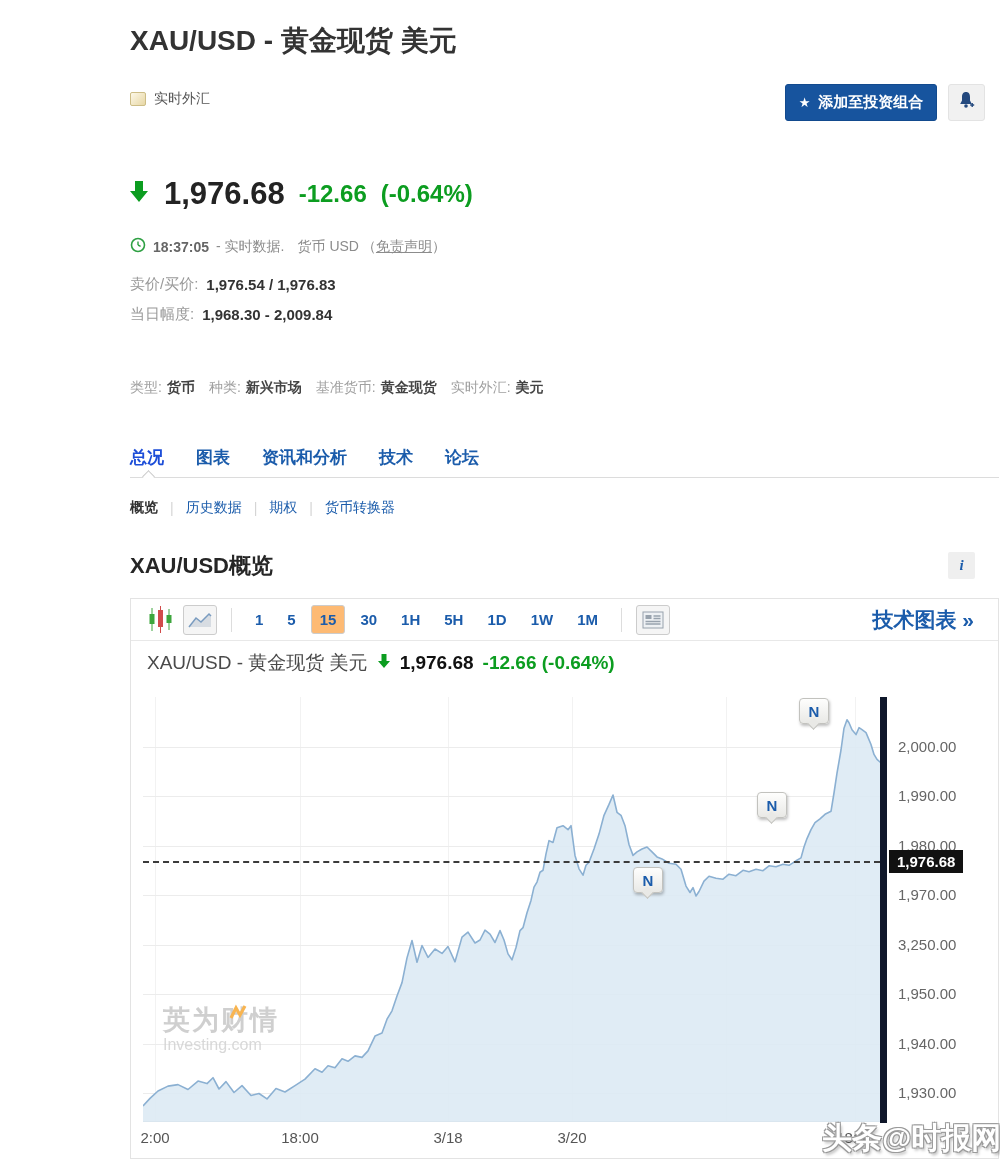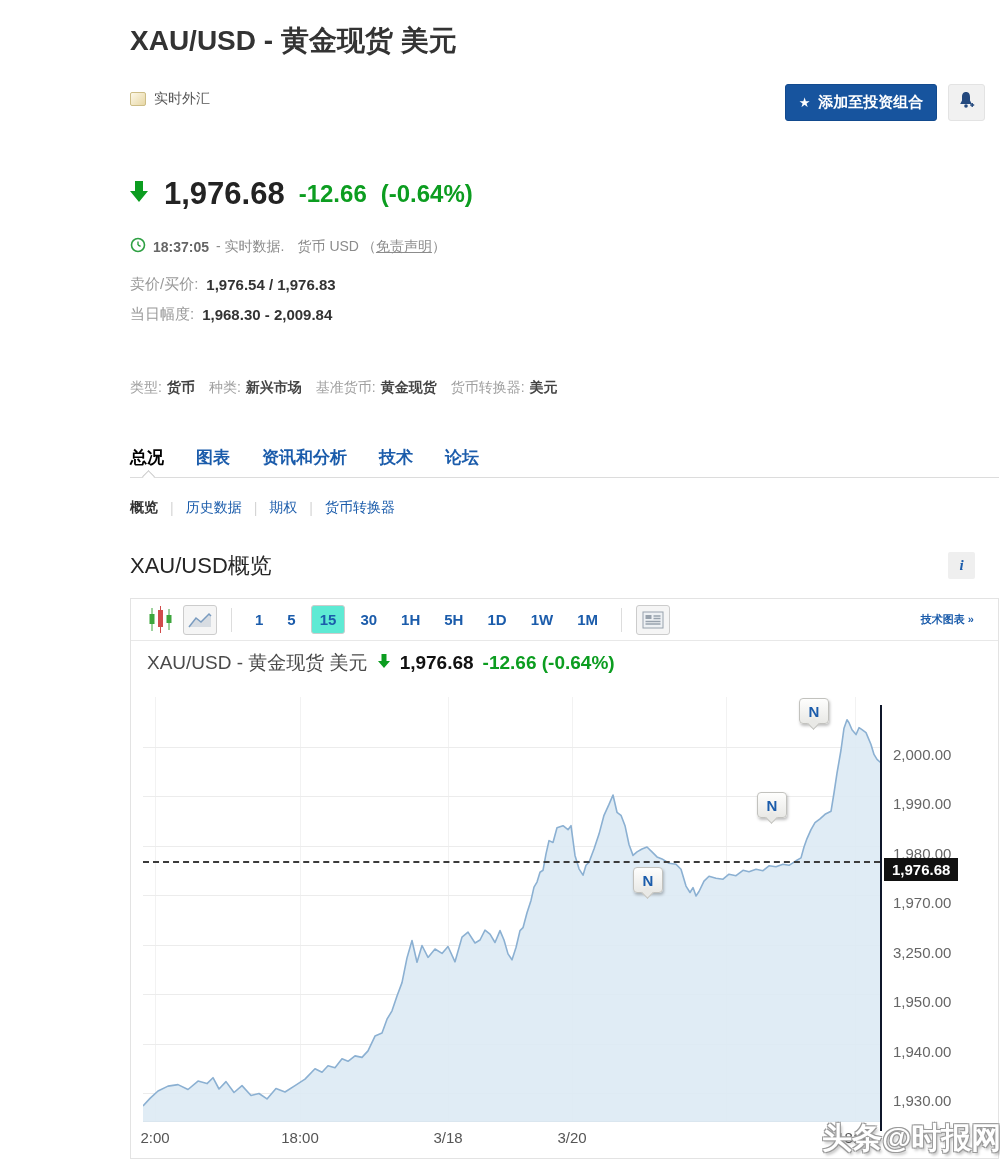--- a/index.html
+++ b/index.html
@@ -31,56 +31,56 @@
   .stats .lab { color:#999; margin-right:8px; }
   .stats .val { color:#333; font-weight:bold; }
 
   .meta-row { left:130px; top:379px; font-size:14px; display:flex; gap:14px; }
   .meta-row .lab { color:#a0a0a0; margin-right:5px; }
   .meta-row .val { color:#444; font-weight:bold; }
 
   
   .tabs { left:130px; top:446px; display:flex; gap:32px; font-size:17px; font-weight:bold; }
   .tabs .tab { color:#1b5cab; cursor:pointer; }
-  .tabs .tab.active { color:#000000; }
+  .tabs .tab.active { color:#1d4ed8; }
   .tab-line { left:130px; top:477px; width:869px; height:1px; background:#dcdcdc; }
   .tab-caret { position:absolute; left:14px; top:-5px; width:9px; height:9px; background:#fff;
     border-left:1px solid #c9c9c9; border-top:1px solid #c9c9c9; transform:rotate(45deg); }
   .subtabs { left:130px; top:499px; display:flex; align-items:center; font-size:14px; }
   .subtabs .sep { color:#d5d5d5; margin:0 12px; }
   .subtabs .sub { color:#1b5cab; cursor:pointer; }
   .subtabs .sub.active { color:#333; font-weight:bold; }
 
-  .overview-title { left:130px; top:551px; font-size:22px; font-weight:normal; color:#262626; }
+  .overview-title { left:130px; top:551px; font-size:22px; font-weight:bold; color:#262626; }
   .info-btn { left:948px; top:552px; width:27px; height:27px; background:#efefef; border-radius:2px;
     display:flex; align-items:center; justify-content:center; color:#1b5cab;
     font-family:"Liberation Serif",serif; font-style:italic; font-weight:bold; font-size:15px; cursor:pointer; }
 
   
   .widget { left:130px; top:598px; width:869px; height:561px; border:1px solid #e3e3e3; background:#fff; }
   .toolbar { height:42px; border-bottom:1px solid #e8e8e8; display:flex; align-items:center; padding:0 12px; gap:6px; position:relative; }
   .tb-ic { width:34px; height:30px; display:flex; align-items:center; justify-content:center; cursor:pointer; border-radius:3px; }
   .tb-ic.boxed { background:#f5f5f5; border:1px solid #ccc; }
   .tb-sep { width:1px; height:24px; background:#ddd; margin:0 8px; }
   .iv { min-width:24px; padding:5px 8px; text-align:center; color:#1b5cab; font-size:15px; font-weight:bold; cursor:pointer; border-radius:3px; border:1px solid transparent; }
-  .iv.sel { background:#5eead4; border-color:#ccc; }
-  .tech-link { position:absolute; right:24px; color:#1b5cab; font-size:11px; font-weight:bold; cursor:pointer; }
+  .iv.sel { background:#fdba74; border-color:#ccc; }
+  .tech-link { position:absolute; right:24px; color:#1b5cab; font-size:21px; font-weight:bold; cursor:pointer; }
 
   .chart-head { height:44px; display:flex; align-items:center; gap:9px; padding:0 16px; font-size:19px; }
   .chart-head .ct { color:#4a4a4a; }
   .chart-head .cp { color:#111; font-weight:bold; }
   .chart-head .cc { color:#0c9d20; font-weight:bold; }
 
   .plot-wrap { position:relative; margin-top:12px; height:457px; }
   .plot { position:absolute; left:12px; top:0; width:737px; height:425px; border-bottom:1px solid #c9c9c9; cursor:crosshair; }
   .gl-h { position:absolute; left:0; width:100%; height:1px; background:#ececec; }
   .gl-v { position:absolute; top:0; width:1px; height:100%; background:#f2f2f2; }
   .plot svg { position:absolute; left:0; top:0; z-index:2; }
   .dash-line { position:absolute; left:0; width:100%; border-top:2px dashed #3b3b3b; z-index:3; }
-  .ycol { position:absolute; left:749px; top:8px; width:118px; height:426px; border-left:2px solid #0f172a;padding-left:12px; }
+  .ycol { position:absolute; left:749px; top:0; width:118px; height:426px; border-left:7px solid #0f172a;padding-left:12px; }
   .ytick { position:absolute; left:11px; font-size:15px; color:#666; }
   .price-tag { position:absolute; left:2px; background:#111; color:#fff; font-size:15px; font-weight:bold; padding:3px 8px; z-index:4; }
   .xaxis { position:absolute; left:12px; top:426px; width:737px; height:30px; }
   .xtick { position:absolute; top:6px; width:64px; text-align:center; font-size:15px; color:#555; }
 
   .n-marker { position:absolute; width:30px; height:26px; border-radius:4px; z-index:5; cursor:pointer;
     background:linear-gradient(#fefefd,#e9e9e6); border:1px solid #c2c2be; box-shadow:1px 2px 3px rgba(0,0,0,.25);
     color:#1b5cab; font-size:15px; font-weight:bold; display:flex; align-items:center; justify-content:center; }
   .n-marker::after { content:""; position:absolute; left:9px; bottom:-5px; width:8px; height:8px; background:#e9e9e6;
     border-right:1px solid #c2c2be; border-bottom:1px solid #c2c2be; transform:rotate(45deg); }
@@ -150,21 +150,21 @@
   <div class="srow">
       <span class="lab">当日幅度:</span>
       <span class="val">1,968.30 - 2,009.84</span>
     </div>
 </div>
 
 <div class="abs meta-row">
   <span><span class="lab">类型:</span><span class="val">货币</span></span>
   <span><span class="lab">种类:</span><span class="val">新兴市场</span></span>
   <span><span class="lab">基准货币:</span><span class="val">黄金现货</span></span>
-  <span><span class="lab">货币转换器:</span><span class="val">美元</span></span>
+  <span><span class="lab">实时外汇:</span><span class="val">美元</span></span>
 </div>
 
 <div class="abs tabs">
   <span class="tab active">总况</span>
   <span class="tab">图表</span>
   <span class="tab">资讯和分析</span>
   <span class="tab">技术</span>
   <span class="tab">论坛</span>
 </div>
 <div class="abs tab-line">
@@ -247,20 +247,28 @@
         <div class="gl-h" style="top: 297px;"></div>
         <div class="gl-h" style="top: 248px;"></div>
         <div class="gl-h" style="top: 198px;"></div>
         <div class="gl-h" style="top: 149px;"></div>
         <div class="gl-h" style="top: 99px;"></div>
         <div class="gl-h" style="top: 50px;"></div>
       <svg width="737" height="425" viewBox="0 0 737 425" preserveAspectRatio="none">
         <path fill="#dce9f4" fill-opacity="0.88" stroke="none" d="M0 408.9 L7 401.4 L15 394.0 L25 389.1 L35 387.6 L45 392.5 L55 384.1 L64 386.6 L70 380.7 L76 392.0 L83 384.6 L91 395.5 L99 388.6 L108 398.5 L116 396.5 L124 401.9 L133 391.5 L142 395.0 L152 388.6 L162 382.1 L172 371.7 L179 375.2 L185 368.8 L192 370.8 L199 361.8 L205 364.3 L212 358.9 L219 360.4 L225 353.9 L232 339.1 L239 336.1 L244 322.2 L249 313.8 L254 299.0 L259 285.6 L264 260.9 L269 243.5 L274 265.3 L279 248.5 L285 260.4 L292 252.0 L299 256.4 L305 249.5 L312 264.8 L319 240.1 L325 235.1 L332 246.0 L337 243.0 L342 233.1 L347 237.1 L352 245.5 L357 233.6 L361 243.0 L365 256.9 L369 262.8 L373 250.5 L377 233.6 L380 230.7 L384 215.8 L388 203.4 L391 190.1 L394 185.1 L397 175.2 L400 173.3 L403 156.9 L406 143.6 L410 145.5 L414 130.7 L420 128.7 L425 132.7 L428 128.7 L432 158.4 L436 171.8 L440 178.2 L443 168.3 L446 165.3 L451 152.0 L456 137.1 L461 118.3 L466 107.4 L470 98.0 L474 115.3 L478 118.3 L482 128.7 L486 147.5 L490 158.4 L494 154.9 L499 152.0 L504 150.0 L509 154.9 L514 159.9 L519 161.9 L526 166.3 L533 167.3 L538 172.3 L543 189.1 L547 195.5 L550 190.6 L553 199.0 L556 194.5 L561 184.1 L566 179.2 L573 181.2 L580 182.2 L586 177.2 L593 178.7 L600 173.3 L606 174.7 L613 172.3 L620 173.7 L626 168.8 L633 169.8 L640 167.3 L646 168.3 L653 163.8 L658 160.9 L661 150.0 L664 141.6 L668 132.7 L672 125.7 L677 121.8 L682 117.3 L688 114.3 L691 96.0 L694 76.2 L698 53.0 L701 31.2 L704 22.8 L706 25.7 L709 32.7 L713 37.6 L716 30.7 L719 32.7 L723 35.6 L728 47.5 L731 57.4 L734 62.4 L738 65.8 L740 63.9 L743 73.8 L746 87.6 L749 97.5 L753 102.5 L756 112.4 L759 118.8 L763 113.9 L766 118.8 L768 125.7 L771 135.6 L774 144.0 L777 153.9 L737 165.3 L737 425 L0 425 Z"></path>
         <path fill="none" stroke="#8bb0d2" stroke-width="1.6" stroke-linejoin="round" d="M0 408.9 L7 401.4 L15 394.0 L25 389.1 L35 387.6 L45 392.5 L55 384.1 L64 386.6 L70 380.7 L76 392.0 L83 384.6 L91 395.5 L99 388.6 L108 398.5 L116 396.5 L124 401.9 L133 391.5 L142 395.0 L152 388.6 L162 382.1 L172 371.7 L179 375.2 L185 368.8 L192 370.8 L199 361.8 L205 364.3 L212 358.9 L219 360.4 L225 353.9 L232 339.1 L239 336.1 L244 322.2 L249 313.8 L254 299.0 L259 285.6 L264 260.9 L269 243.5 L274 265.3 L279 248.5 L285 260.4 L292 252.0 L299 256.4 L305 249.5 L312 264.8 L319 240.1 L325 235.1 L332 246.0 L337 243.0 L342 233.1 L347 237.1 L352 245.5 L357 233.6 L361 243.0 L365 256.9 L369 262.8 L373 250.5 L377 233.6 L380 230.7 L384 215.8 L388 203.4 L391 190.1 L394 185.1 L397 175.2 L400 173.3 L403 156.9 L406 143.6 L410 145.5 L414 130.7 L420 128.7 L425 132.7 L428 128.7 L432 158.4 L436 171.8 L440 178.2 L443 168.3 L446 165.3 L451 152.0 L456 137.1 L461 118.3 L466 107.4 L470 98.0 L474 115.3 L478 118.3 L482 128.7 L486 147.5 L490 158.4 L494 154.9 L499 152.0 L504 150.0 L509 154.9 L514 159.9 L519 161.9 L526 166.3 L533 167.3 L538 172.3 L543 189.1 L547 195.5 L550 190.6 L553 199.0 L556 194.5 L561 184.1 L566 179.2 L573 181.2 L580 182.2 L586 177.2 L593 178.7 L600 173.3 L606 174.7 L613 172.3 L620 173.7 L626 168.8 L633 169.8 L640 167.3 L646 168.3 L653 163.8 L658 160.9 L661 150.0 L664 141.6 L668 132.7 L672 125.7 L677 121.8 L682 117.3 L688 114.3 L691 96.0 L694 76.2 L698 53.0 L701 31.2 L704 22.8 L706 25.7 L709 32.7 L713 37.6 L716 30.7 L719 32.7 L723 35.6 L728 47.5 L731 57.4 L734 62.4 L738 65.8 L740 63.9 L743 73.8 L746 87.6 L749 97.5 L753 102.5 L756 112.4 L759 118.8 L763 113.9 L766 118.8 L768 125.7 L771 135.6 L774 144.0 L777 153.9 L737 165.3"></path>
       </svg>
+      <div class="inv-wm">
+        <div class="cn"><span>英为财情</span>
+          <svg width="18" height="18" viewBox="0 0 18 18">
+              <polyline points="2,14 7,4 11,11 16,2" fill="none" stroke="#f7a832" stroke-width="3.2"></polyline>
+            </svg>
+        </div>
+        <div class="en"><span>Investing</span><span>.com</span></div>
+      </div>
     <div class="dash-line" style="top: 164px;"></div>
         <div class="n-marker" style="left: 490px; top: 170px;">N</div>
         <div class="n-marker" style="left: 614px; top: 95px;">N</div>
         <div class="n-marker" style="left: 656px; top: 1px;">N</div>
       </div>
     <div class="ycol">
         <div class="ytick" style="top: 41px;">2,000.00</div>
         <div class="ytick" style="top: 90px;">1,990.00</div>
         <div class="ytick" style="top: 140px;">1,980.00</div>
         <div class="ytick" style="top: 189px;">1,970.00</div>

